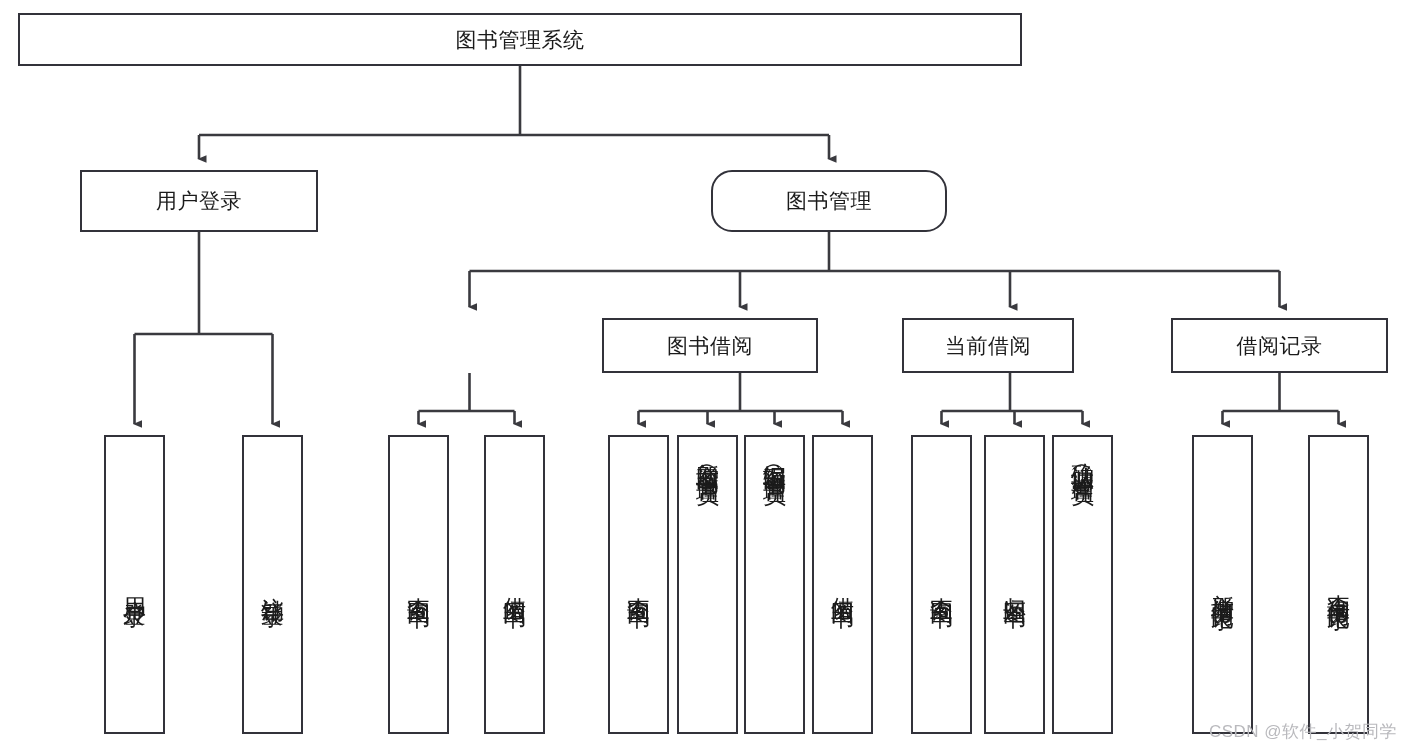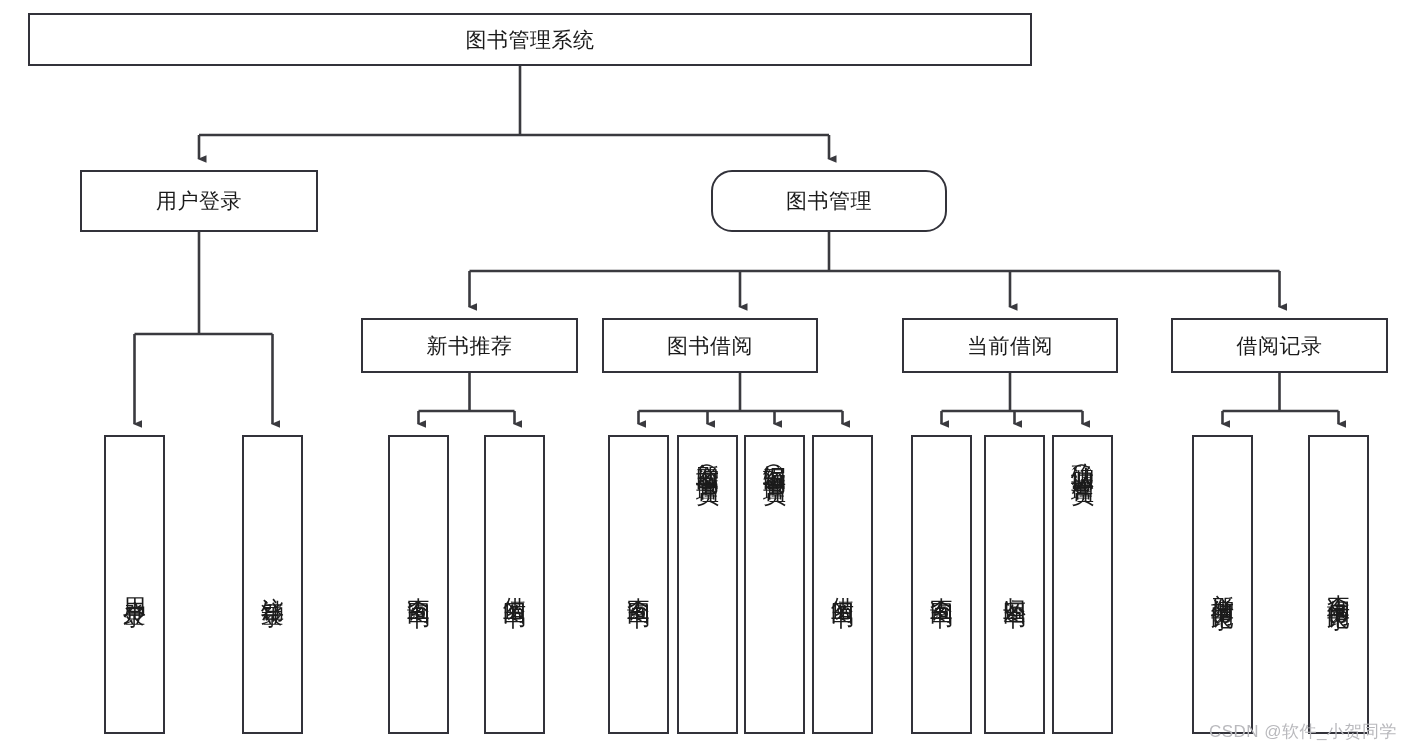--- a/index.html
+++ b/index.html
@@ -118,38 +118,35 @@
         <path d="M 941.5 411 L 941.5 424" marker-end="url(#arrow)"></path>
         <path d="M 1014.5 411 L 1014.5 424" marker-end="url(#arrow)"></path>
         <path d="M 1082.5 411 L 1082.5 424" marker-end="url(#arrow)"></path>
         <path d="M 1279.5 373 L 1279.5 411"></path>
         <path d="M 1222.5 411 L 1338.5 411"></path>
         <path d="M 1222.5 411 L 1222.5 424" marker-end="url(#arrow)"></path>
         <path d="M 1338.5 411 L 1338.5 424" marker-end="url(#arrow)"></path>
       </g>
   </svg>
 
-  <div class="node horiz" style="left: 28px; top: 13px; width: 1004px; height: 53px; border-color: rgb(50, 50, 58); background: rgb(255, 255, 255);">
+  <div class="node horiz" style="left: 18px; top: 13px; width: 1004px; height: 53px; border-color: rgb(50, 50, 58); background: rgb(255, 255, 255);">
     <span class="label">图书管理系统</span>
   </div>
 
   <div class="node horiz" style="left: 80px; top: 170px; width: 238px; height: 62px; border-color: rgb(50, 50, 58); background: rgb(255, 255, 255);">
     <span class="label">用户登录</span>
   </div>
   <div class="node horiz" style="left: 711px; top: 170px; width: 236px; height: 62px; border-color: rgb(50, 50, 58); background: rgb(255, 255, 255); border-radius: 21px;">
     <span class="label">图书管理</span>
   </div>
 
-  <div class="node horiz" style="left: 361px; top: 318px; width: 217px; height: 55px; border-color: rgb(50, 50, 58); background: rgb(255, 255, 255);">
-    <span class="label">新书推荐</span>
-  </div>
   <div class="node horiz" style="left: 602px; top: 318px; width: 216px; height: 55px; border-color: rgb(50, 50, 58); background: rgb(255, 255, 255);">
     <span class="label">图书借阅</span>
   </div>
-  <div class="node horiz" style="left: 902px; top: 318px; width: 216px; height: 55px; border-color: rgb(50, 50, 58); background: rgb(255, 255, 255);">
+  <div class="node horiz" style="left: 902px; top: 318px; width: 172px; height: 55px; border-color: rgb(50, 50, 58); background: rgb(255, 255, 255);">
     <span class="label">当前借阅</span>
   </div>
   <div class="node horiz" style="left: 1171px; top: 318px; width: 217px; height: 55px; border-color: rgb(50, 50, 58); background: rgb(255, 255, 255);">
     <span class="label">借阅记录</span>
   </div>
 
   <div class="node vert centered" style="left: 104px; top: 435px; width: 61px; height: 299px; border-color: rgb(50, 50, 58); background: rgb(255, 255, 255);">
     <span class="label">用户登录</span>
   </div>
   <div class="node vert centered" style="left: 242px; top: 435px; width: 61px; height: 299px; border-color: rgb(50, 50, 58); background: rgb(255, 255, 255);">

